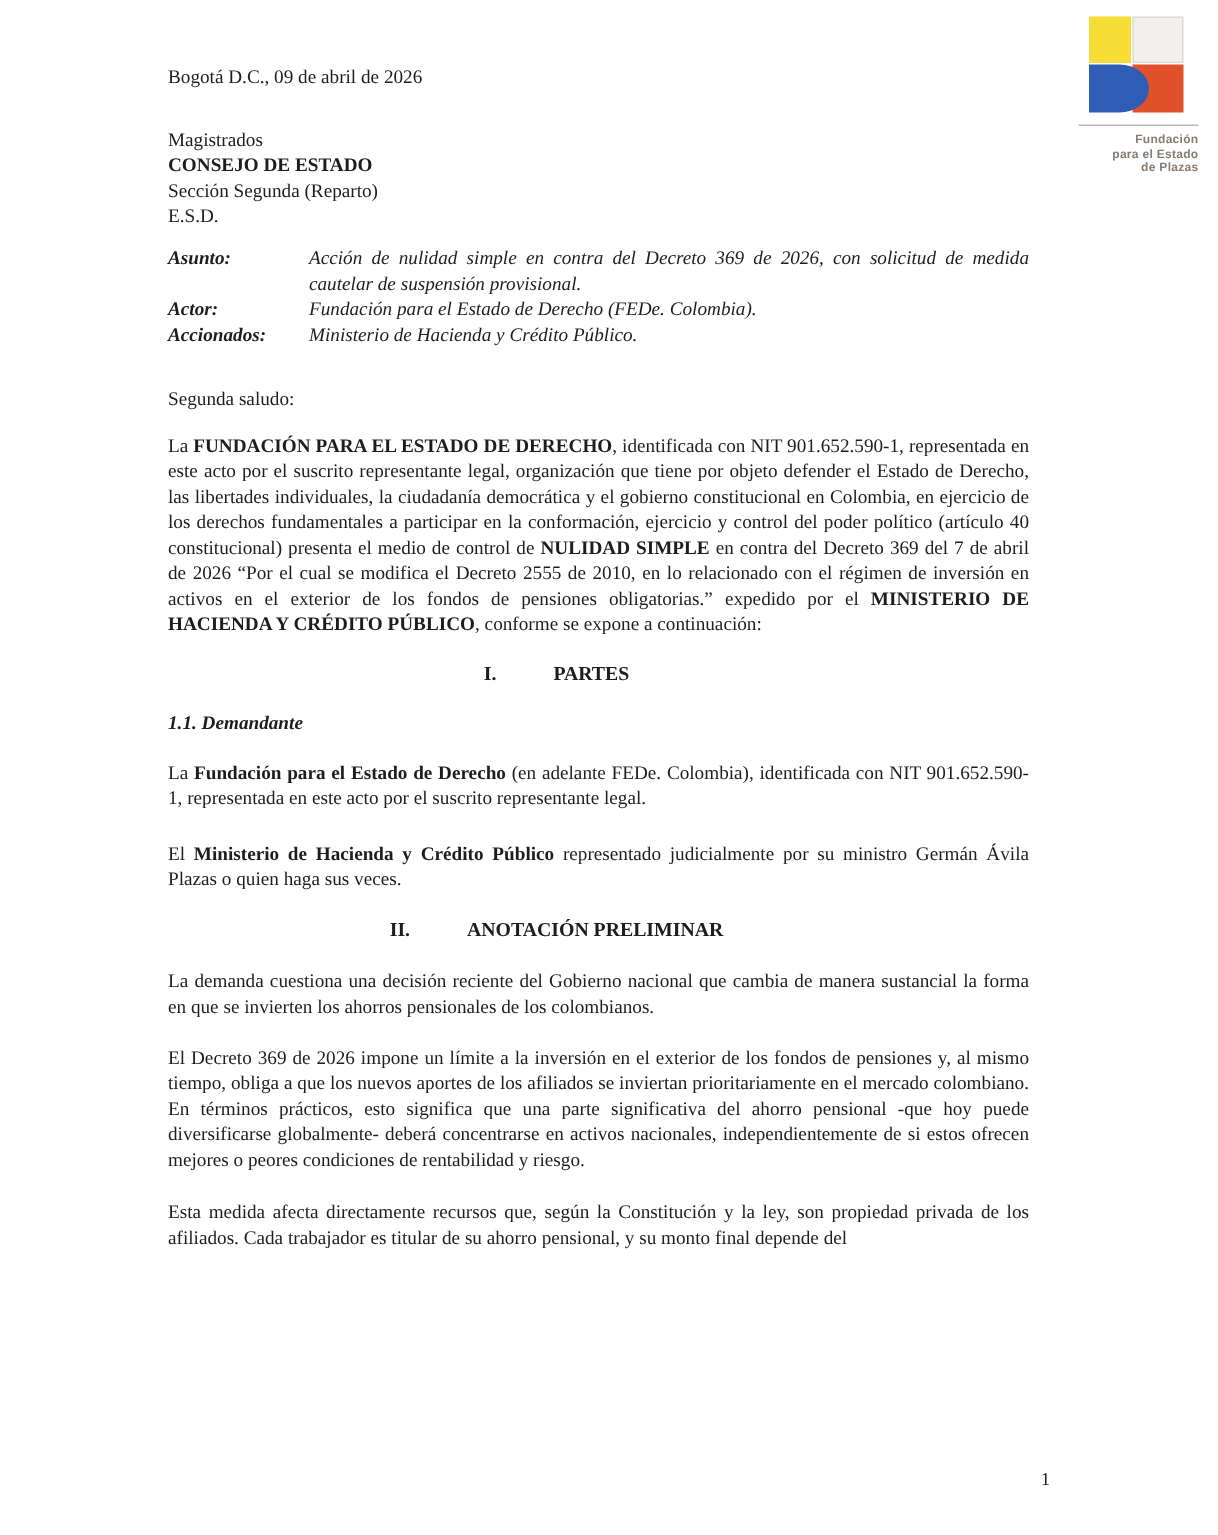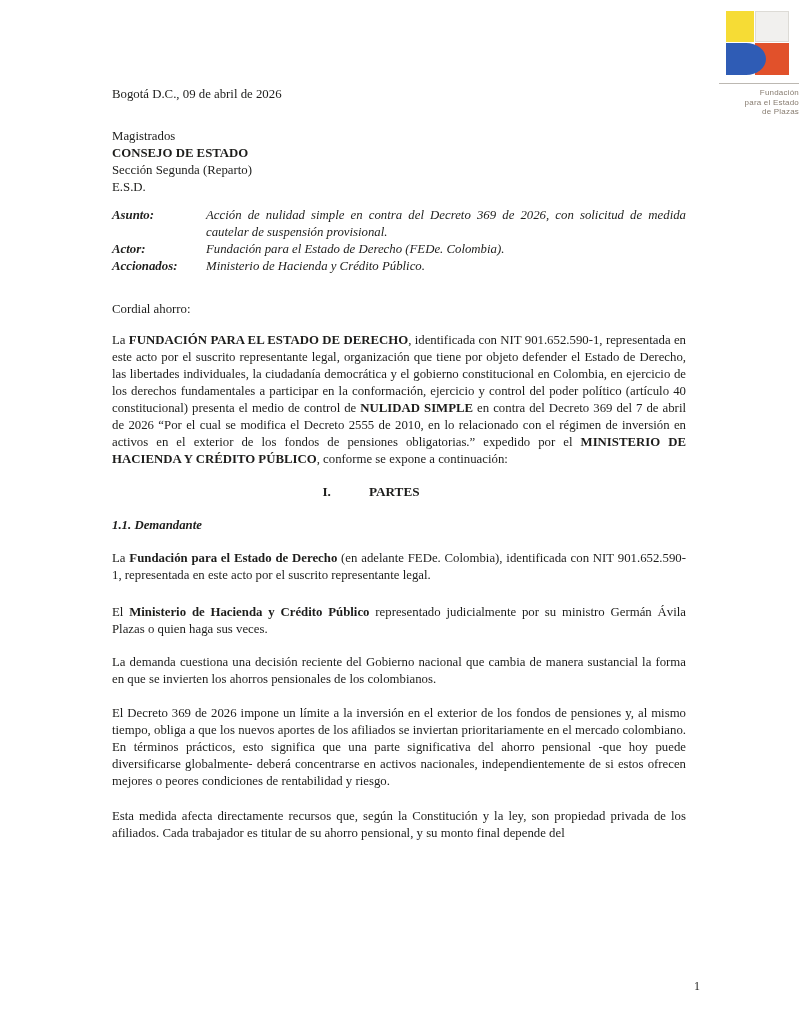--- a/index.html
+++ b/index.html
@@ -6,21 +6,21 @@
   .page{
     position:relative;
     width:812px;height:1023px;
     background:#ffffff;
     overflow:hidden;
     font-family:"Liberation Serif","DejaVu Serif",serif;
     color:#1d1d1b;
     font-size:12.8px;
     line-height:17px;
   }
-  .content{position:absolute;left:112px;right:126px;top:0;padding-top:86px;}
+  .content{position:absolute;left:112px;right:126px;top:0;padding-top:43px;}
   .b{font-weight:bold;}
   .i{}
   p{margin:0;}
   .para{text-align:justify;}
   .date{margin-bottom:25px;}
   .recipients{margin-bottom:11px;}
   .subject{margin-bottom:26px;}
   .srow{display:grid;grid-template-columns:94px 1fr;font-style:italic;}
   .slabel{font-weight:bold;}
   .svalue{text-align:justify;}
@@ -43,21 +43,21 @@
   .logo-square{position:relative;width:64px;height:65px;margin:0 auto 0 6px;}
   .q{position:absolute;}
   .qy{left:1px;top:1px;width:43%;height:47%;}
   .qw{left:47%;top:1px;right:0;height:47%;border:1px solid #dddbd6;box-sizing:border-box;}
   .qo{left:47%;top:50%;right:0;bottom:0;}
   .qb{left:1px;top:50%;width:63%;bottom:0;border-radius:0 50% 50% 0 / 0 50% 50% 0;}
   .logo-rule{height:1px;background:#bcb8b2;margin-top:8px;}
   .logo-wordmark{
     margin-top:4px;text-align:right;
     font-family:"Liberation Sans","DejaVu Sans",sans-serif;
-    font-size:8px;line-height:9.5px;font-weight:normal;letter-spacing:.2px;
+    font-size:8px;line-height:9.5px;font-weight:bold;letter-spacing:.2px;
   }
   .pageno{position:absolute;right:112px;bottom:28px;font-size:12px;}
 </style>
 </head>
 <body>
 
 <div class="page">
 
   <div class="logo">
     <div class="logo-square">
@@ -93,34 +93,38 @@
       <div class="srow">
         <div class="slabel">Actor:</div>
         <div class="svalue">Fundación para el Estado de Derecho (FEDe. Colombia).</div>
       </div>
       <div class="srow">
         <div class="slabel">Accionados:</div>
         <div class="svalue">Ministerio de Hacienda y Crédito Público.</div>
       </div>
     </div>
 
-    <div class="greeting">Cordial ahorro:</div>
+    <div class="greeting">Segunda saludo:</div>
 
     <p class="para intro"><span>La </span><span class="b">FUNDACIÓN PARA EL ESTADO DE DERECHO</span><span>, identificada con NIT 901.652.590-1, representada en este acto por el suscrito representante legal, organización que tiene por objeto defender el Estado de Derecho, las libertades individuales, la ciudadanía democrática y el gobierno constitucional en Colombia, en ejercicio de los derechos fundamentales a participar en la conformación, ejercicio y control del poder político (artículo 40 constitucional) presenta el medio de control de </span><span class="b">NULIDAD SIMPLE</span><span> en contra del Decreto 369 del 7 de abril de 2026 </span><span class="i">“Por el cual se modifica el Decreto 2555 de 2010, en lo relacionado con el régimen de inversión en activos en el exterior de los fondos de pensiones obligatorias.”</span><span> expedido por el </span><span class="b">MINISTERIO DE HACIENDA Y CRÉDITO PÚBLICO</span><span>, conforme se expone a continuación:</span></p>
 
     <div class="heading sec1">
       <span>I.</span>
       <span>PARTES</span>
     </div>
 
     <div class="subhead">1.1. Demandante</div>
     <p class="para p11"><span>La </span><span class="b">Fundación para el Estado de Derecho</span><span> (en adelante FEDe. Colombia), identificada con NIT 901.652.590-1, representada en este acto por el suscrito representante legal.</span></p>
 
     <p class="para p12"><span>El </span><span class="b">Ministerio de Hacienda y Crédito Público</span><span> representado judicialmente por su ministro Germán Ávila Plazas o quien haga sus veces.</span></p>
 
+    <div class="heading sec2">
+      <span>II.</span>
+      <span>ANOTACIÓN PRELIMINAR</span>
+    </div>
 
     <p class="para p21">La demanda cuestiona una decisión reciente del Gobierno nacional que cambia de manera sustancial la forma en que se invierten los ahorros pensionales de los colombianos.</p>
     <p class="para p22">El Decreto 369 de 2026 impone un límite a la inversión en el exterior de los fondos de pensiones y, al mismo tiempo, obliga a que los nuevos aportes de los afiliados se inviertan prioritariamente en el mercado colombiano. En términos prácticos, esto significa que una parte significativa del ahorro pensional -que hoy puede diversificarse globalmente- deberá concentrarse en activos nacionales, independientemente de si estos ofrecen mejores o peores condiciones de rentabilidad y riesgo.</p>
     <p class="para">Esta medida afecta directamente recursos que, según la Constitución y la ley, son propiedad privada de los afiliados. Cada trabajador es titular de su ahorro pensional, y su monto final depende del</p>
 
   </div>
 
   <div class="pageno">1</div>
 </div>
 

